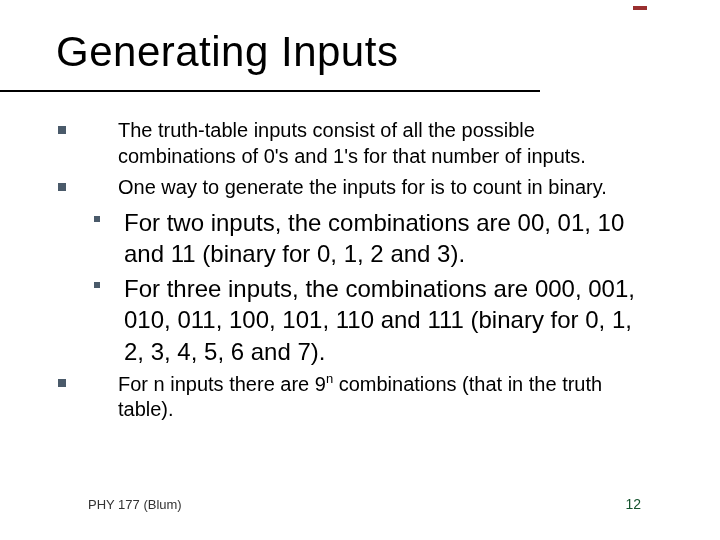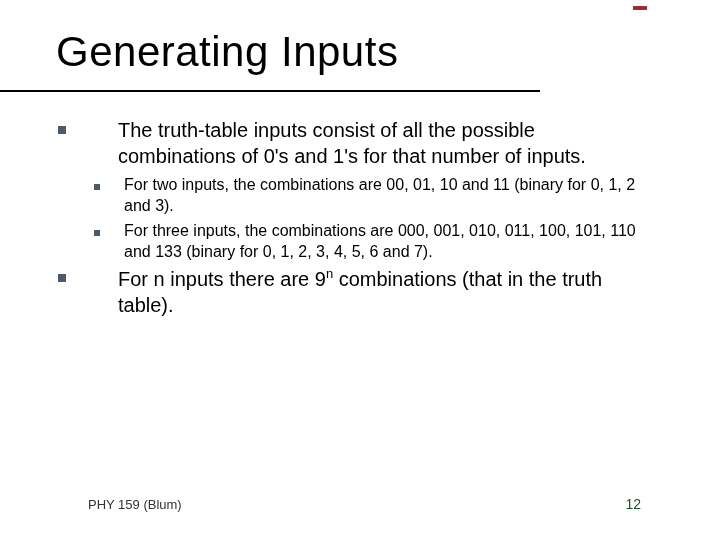--- a/index.html
+++ b/index.html
@@ -83,21 +83,21 @@
     align-items: flex-start;
     padding-top: 9px;
   }
   .subitem .bullet .sq {
     width: 6px;
     height: 6px;
     background: #4a5a6a;
   }
   .subitem .text {
     flex: 1 1 auto;
-    font-size: 16px;
+    font-size: 24px;
     line-height: 1.3;
   }
   .footer-left {
     position: absolute;
     left: 88px;
     bottom: 28px;
     font-size: 13px;
     color: #333;
   }
   .footer-right {
@@ -121,43 +121,49 @@
 
   <div class="body">
 
     <div class="item">
       <div class="bullet">
           <div class="sq"></div>
         </div>
       <div class="text">The truth-table inputs consist of all the possible combinations of 0's and 1's for that number of inputs.</div>
     </div>
 
+    <div class="item">
+      <div class="bullet">
+          <div class="sq"></div>
+        </div>
+      <div class="text">One way to generate the inputs for is to count in binary.</div>
+    </div>
 
     <div class="sublist">
       <div class="subitem">
         <div class="bullet">
             <div class="sq"></div>
           </div>
         <div class="text">For two inputs, the combinations are 00, 01, 10 and 11 (binary for 0, 1, 2 and 3).</div>
       </div>
       <div class="subitem">
         <div class="bullet">
             <div class="sq"></div>
           </div>
-        <div class="text">For three inputs, the combinations are 000, 001, 010, 011, 100, 101, 110 and 133 (binary for 0, 1, 2, 3, 4, 5, 6 and 7).</div>
+        <div class="text">For three inputs, the combinations are 000, 001, 010, 011, 100, 101, 110 and 111 (binary for 0, 1, 2, 3, 4, 5, 6 and 7).</div>
       </div>
     </div>
 
     <div class="item">
       <div class="bullet">
           <div class="sq"></div>
         </div>
       <div class="text">
         <span>For n inputs there are 9</span><sup>n</sup><span> combinations (that in the truth table).</span>
       </div>
     </div>
 
   </div>
 
-  <div class="footer-left">PHY 159 (Blum)</div>
+  <div class="footer-left">PHY 177 (Blum)</div>
   <div class="footer-right">12</div>
 
 </div>
 
 </body></html>

